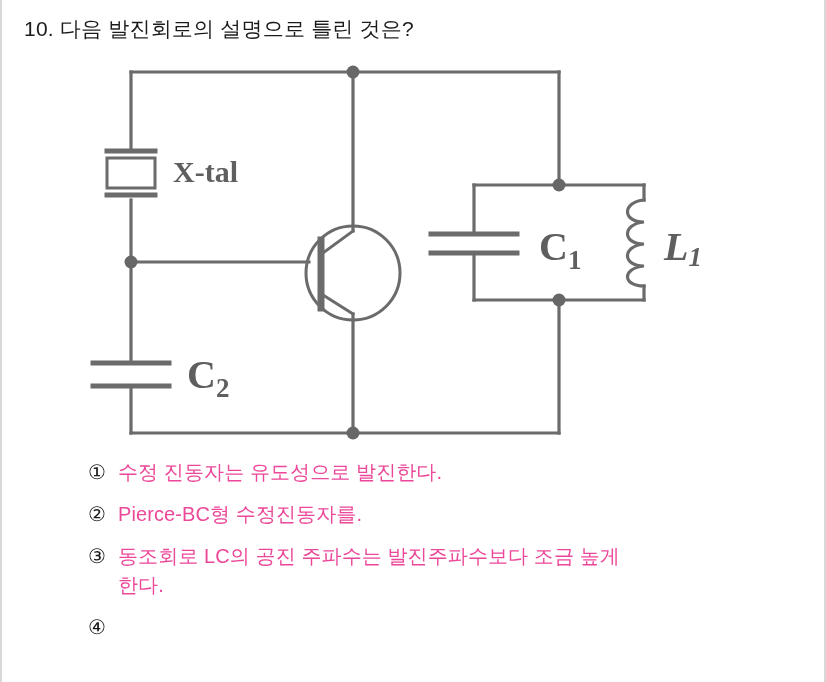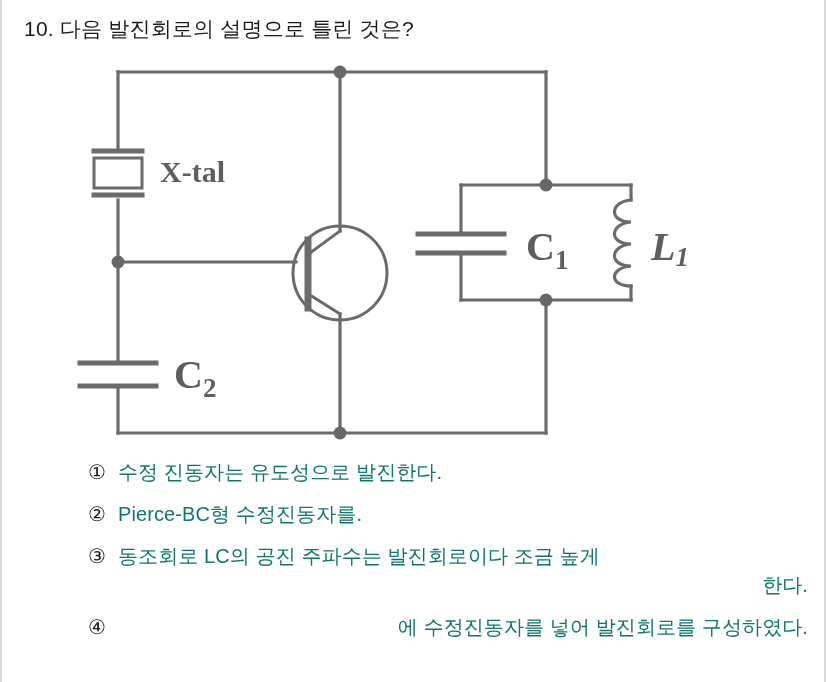--- a/index.html
+++ b/index.html
@@ -42,21 +42,21 @@
     top: 14px;
     font-size: 21px;
     line-height: 30px;
     letter-spacing: 0.2px;
     color: #1b1b1b;
     white-space: nowrap;
   }
 
   .figure-area {
     position: absolute;
-    left: 56px;
+    left: 69px;
     top: 48px;
     width: 700px;
     height: 400px;
   }
   .figure-area svg {
     display: block;
   }
 
   .options {
     position: absolute;
@@ -74,29 +74,28 @@
     width: 30px;
     font-size: 20px;
     line-height: 29px;
     color: #1b1b1b;
   }
   .option-text {
     flex: 1 1 auto;
     font-size: 20px;
     line-height: 29px;
     letter-spacing: 0.1px;
-    color: #0f766e;
+    color: #ec4899;
   }
   .option-text .line2 {
     display: block;
     margin-left: 0;
   }
   .option-row.indent-wrap .option-text .line2 {
     margin-left: 0;
-    text-align: right;
   }
 
   
   .lbl-serif {
     font-family: "Liberation Serif", "DejaVu Serif", serif;
     font-weight: bold;
   }
   .lbl-serif-italic {
     font-family: "Liberation Serif", "DejaVu Serif", serif;
     font-weight: bold;
@@ -204,26 +203,25 @@
     <div class="option-row">
       <div class="option-marker">②</div>
       <div class="option-text">
         <span>Pierce-BC형 수정진동자를.</span>
       </div>
     </div>
 
     <div class="option-row indent-wrap">
       <div class="option-marker">③</div>
       <div class="option-text">
-        <span>동조회로 LC의 공진 주파수는 발진회로이다 조금 높게</span>
+        <span>동조회로 LC의 공진 주파수는 발진주파수보다 조금 높게</span>
         <span class="line2">한다.</span>
       </div>
     </div>
 
     <div class="option-row indent-wrap">
       <div class="option-marker">④</div>
       <div class="option-text">
-        <span class="line2">에 수정진동자를 넣어 발진회로를 구성하였다.</span>
       </div>
     </div>
 
   </div>
 </div>
 
 </body></html>

